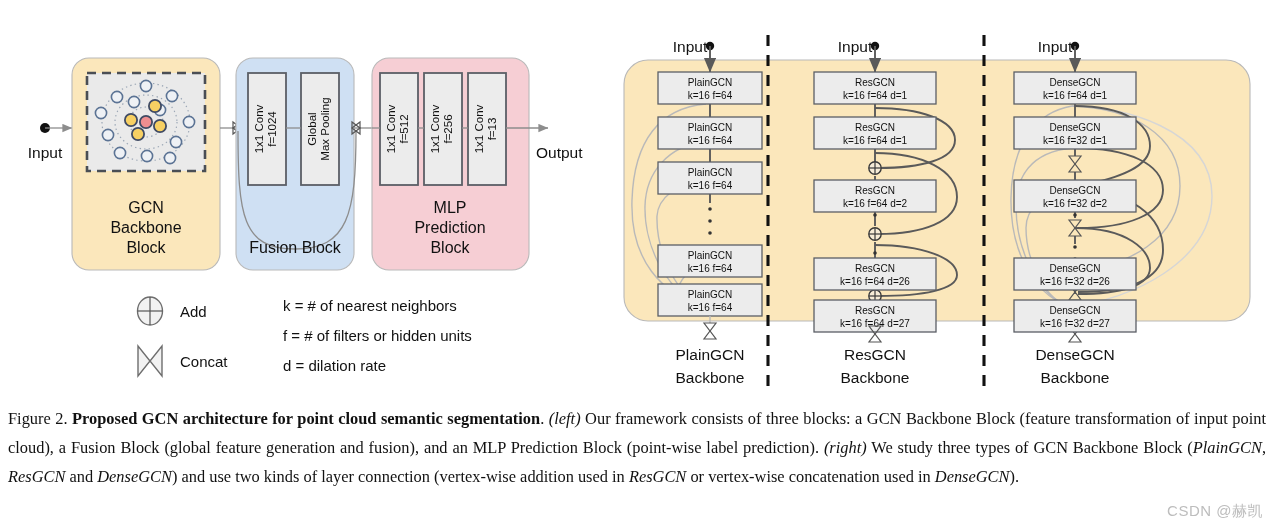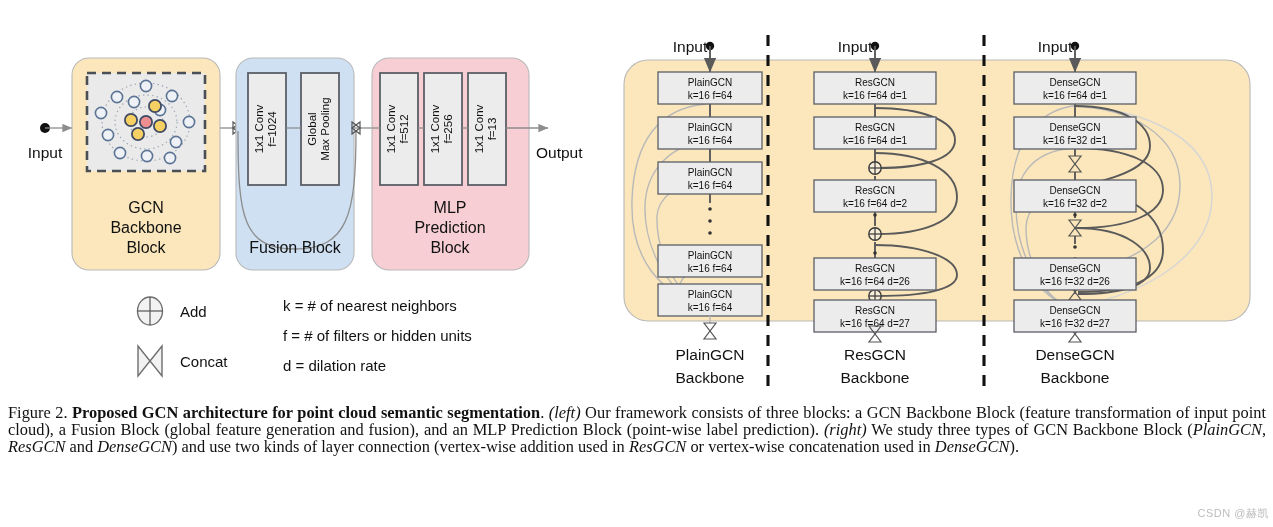--- a/index.html
+++ b/index.html
@@ -12,32 +12,32 @@
   }
   .fig{position:absolute;left:0;top:0;width:1273px;height:527px;}
   svg.diagram{position:absolute;left:0;top:0;width:1273px;height:400px;display:block;}
 
   
   .caption{
     position:absolute;
     left:8px; top:404px; width:1258px;
     font-family:"Liberation Serif",serif;
     font-size:16.4px;
-    line-height:17px;
+    line-height:29px;
     color:#111;
     text-align:justify;
     text-justify:inter-word;
   }
   .caption b{font-weight:bold;}
   .caption i{font-style:italic;}
   .watermark{
     position:absolute;
-    right:4px;bottom:6px;
+    right:10px;bottom:6px;
     font-family:"Liberation Sans",sans-serif;
-    font-size:11px;
+    font-size:15px;
     color:#bdbdbd;
     letter-spacing:.5px;
   }
 
   
   .t-blk{font-family:"Liberation Sans",sans-serif;font-size:16px;fill:#111;}
   .t-io{font-family:"Liberation Sans",sans-serif;font-size:15.5px;fill:#111;}
   .t-leg{font-family:"Liberation Sans",sans-serif;font-size:15px;fill:#111;}
   .t-vert{font-family:"Liberation Sans",sans-serif;font-size:11.5px;fill:#111;}
   .t-node{font-family:"Liberation Sans",sans-serif;font-size:10px;fill:#111;}

